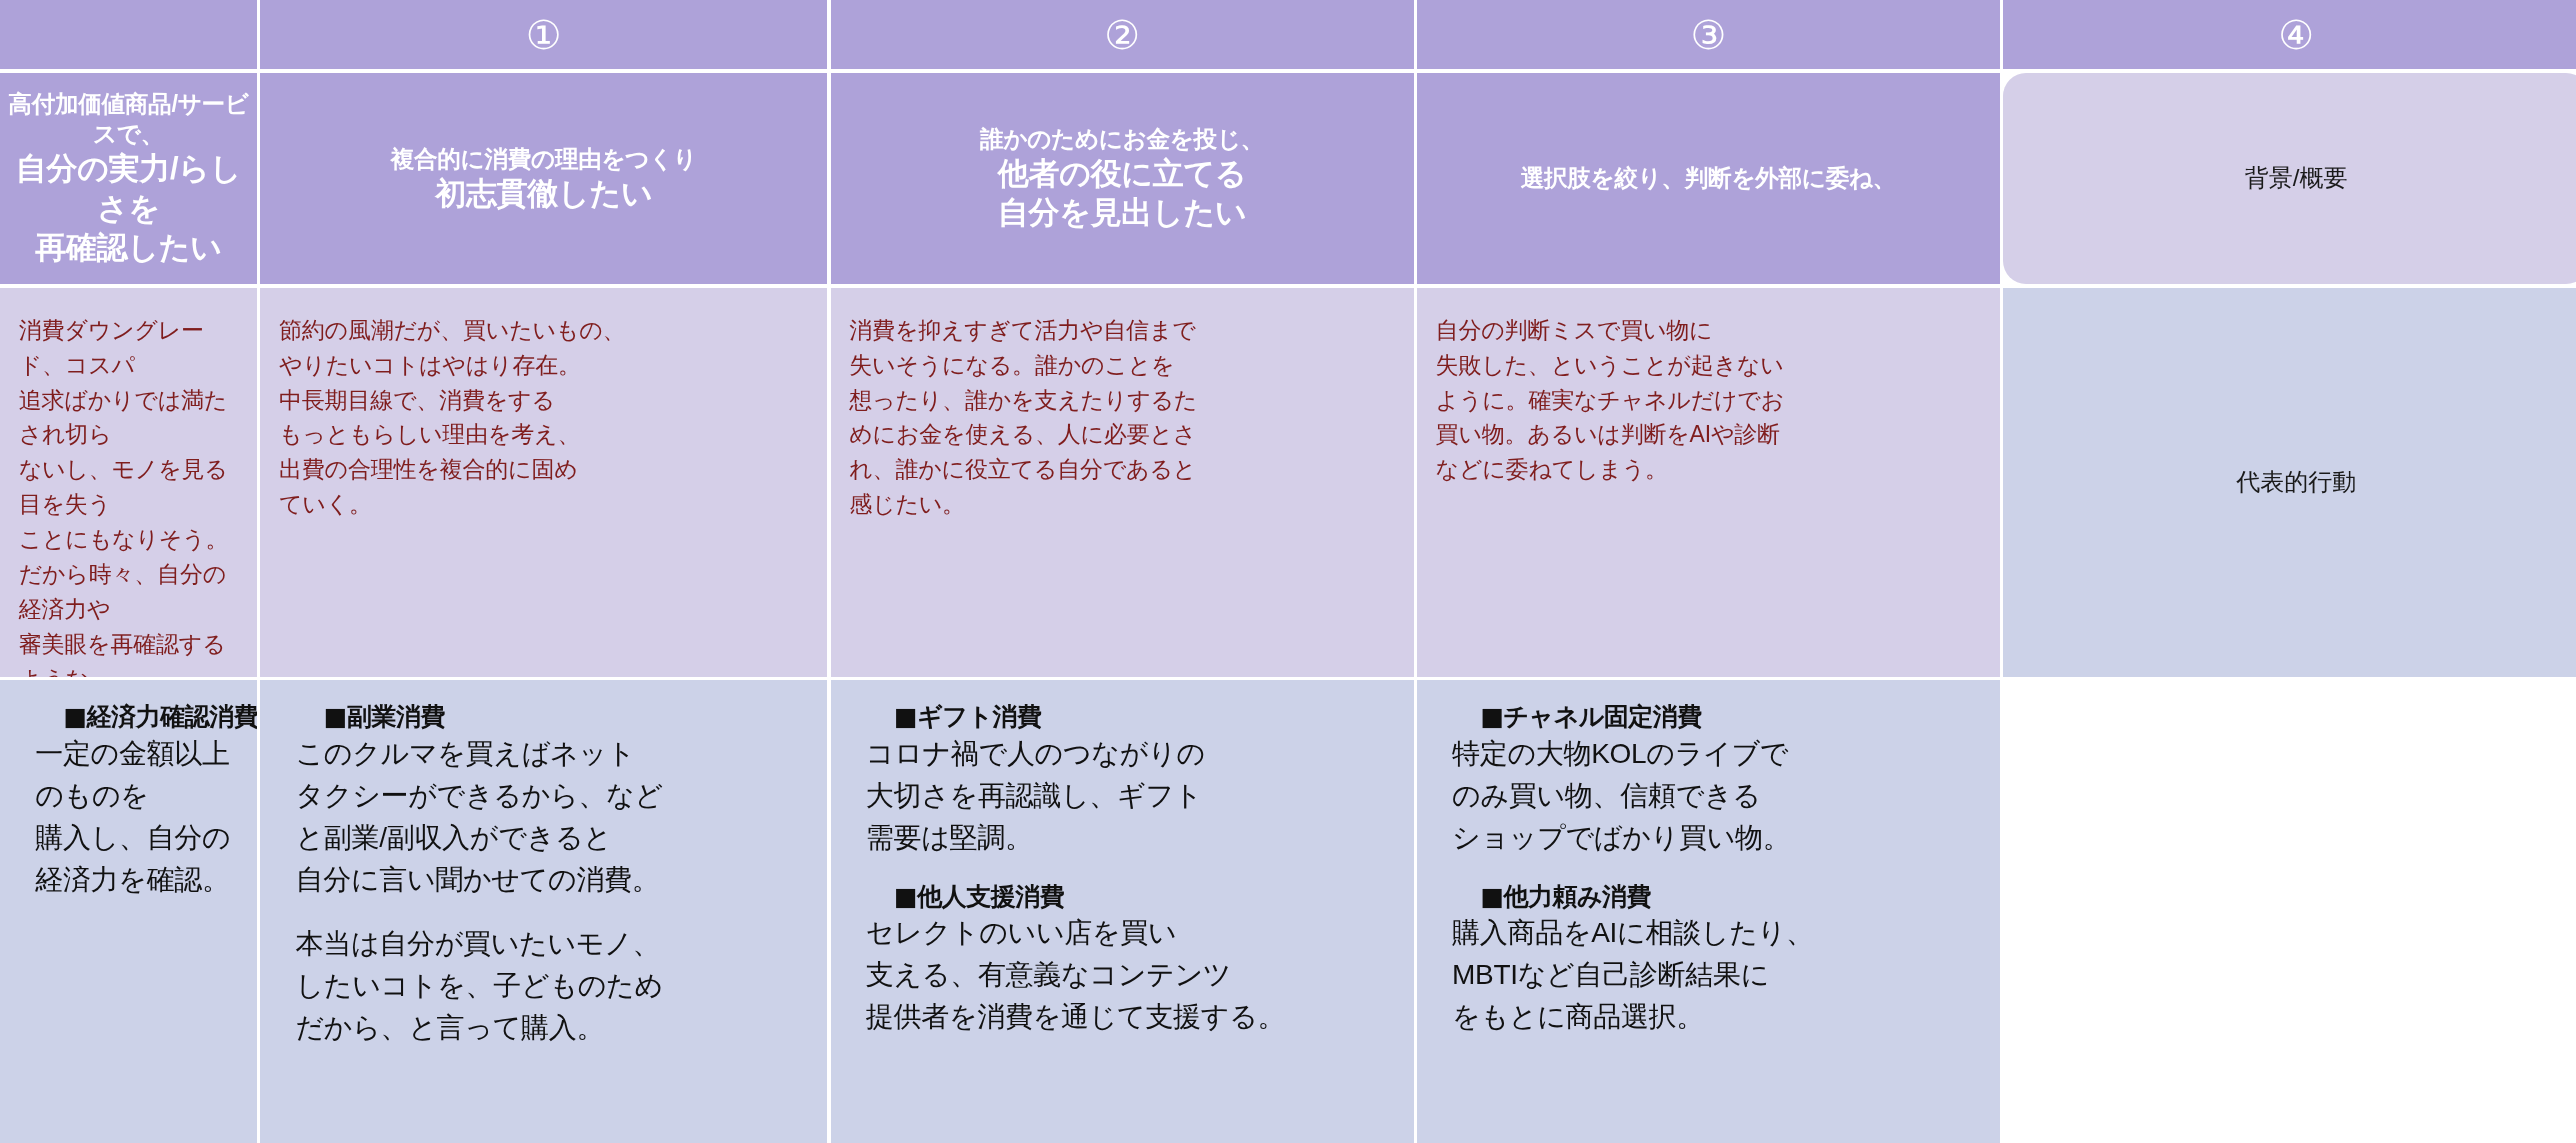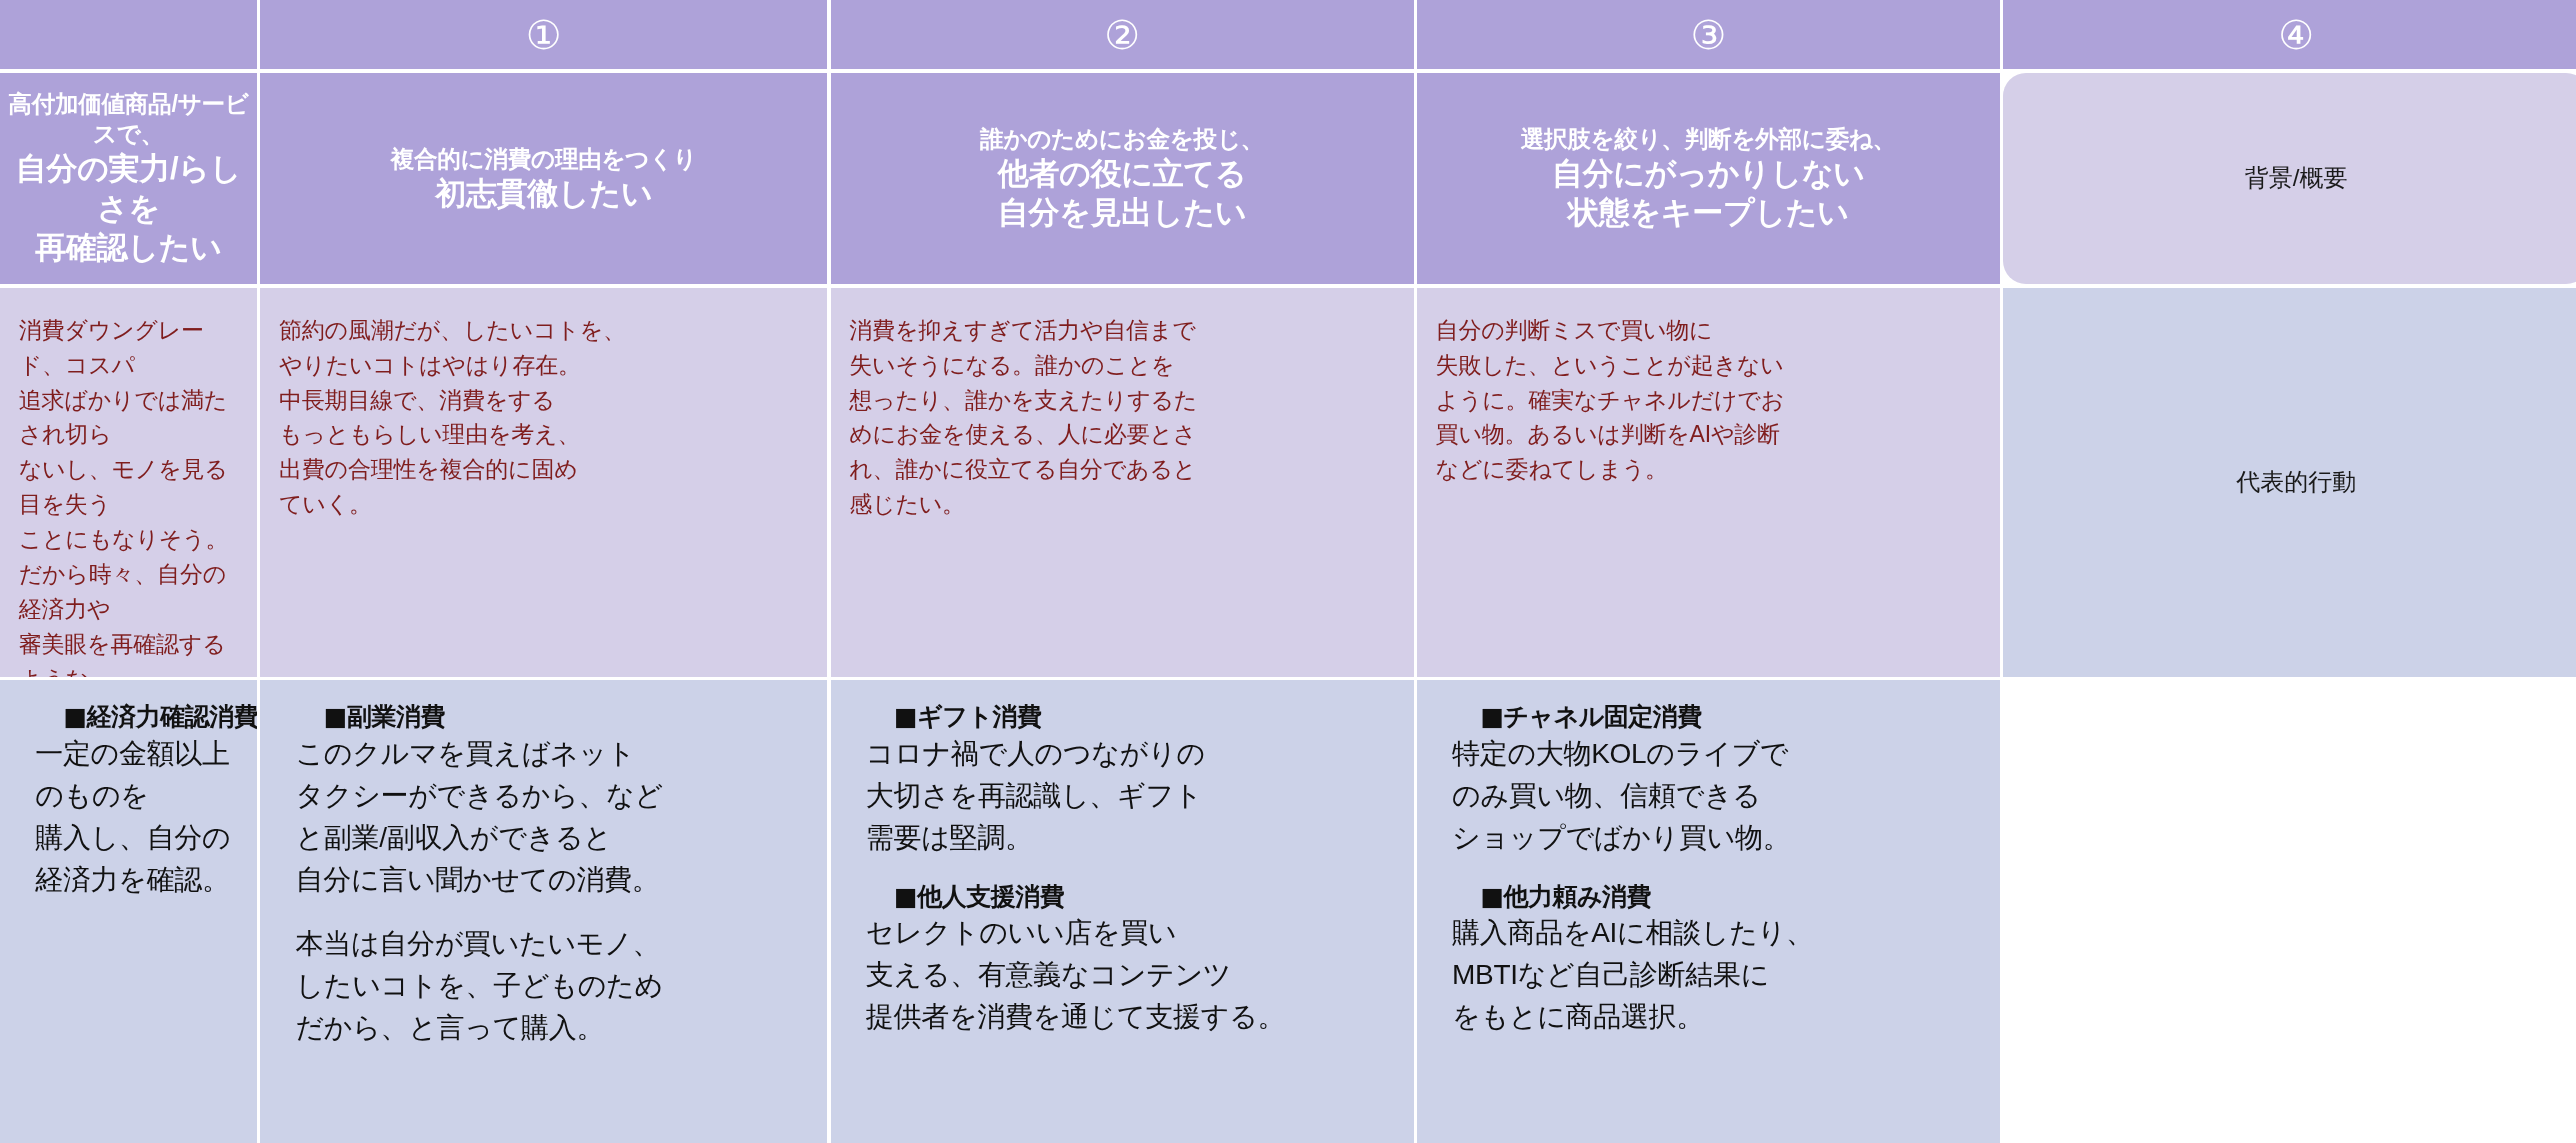--- a/index.html
+++ b/index.html
@@ -164,34 +164,32 @@
     <div class="feat-sub">複合的に消費の理由をつくり</div>
     <div class="feat-main" style="white-space:pre-line">初志貫徹したい</div>
   </div>
   <div class="cell feat-cell">
     <div class="feat-sub">誰かのためにお金を投じ、</div>
     <div class="feat-main" style="white-space:pre-line">他者の役に立てる
 自分を見出したい</div>
   </div>
   <div class="cell feat-cell">
     <div class="feat-sub">選択肢を絞り、判断を外部に委ね、</div>
-    <div class="feat-main" style="white-space:pre-line">自分にがっかりしない
-状態をキープしたい</div>
   </div>
 
   <div class="cell bg-label">背景/概要</div>
 
   <div class="cell bg-cell">消費ダウングレード、コスパ
 追求ばかりでは満たされ切ら
 ないし、モノを見る目を失う
 ことにもなりそう。
 だから時々、自分の経済力や
 審美眼を再確認するような
 消費をする。</div>
-  <div class="cell bg-cell">節約の風潮だが、したいコトを、
+  <div class="cell bg-cell">節約の風潮だが、買いたいもの、
 やりたいコトはやはり存在。
 中長期目線で、消費をする
 もっともらしい理由を考え、
 出費の合理性を複合的に固め
 ていく。</div>
   <div class="cell bg-cell">消費を抑えすぎて活力や自信まで
 失いそうになる。誰かのことを
 想ったり、誰かを支えたりするた
 めにお金を使える、人に必要とさ
 れ、誰かに役立てる自分であると

